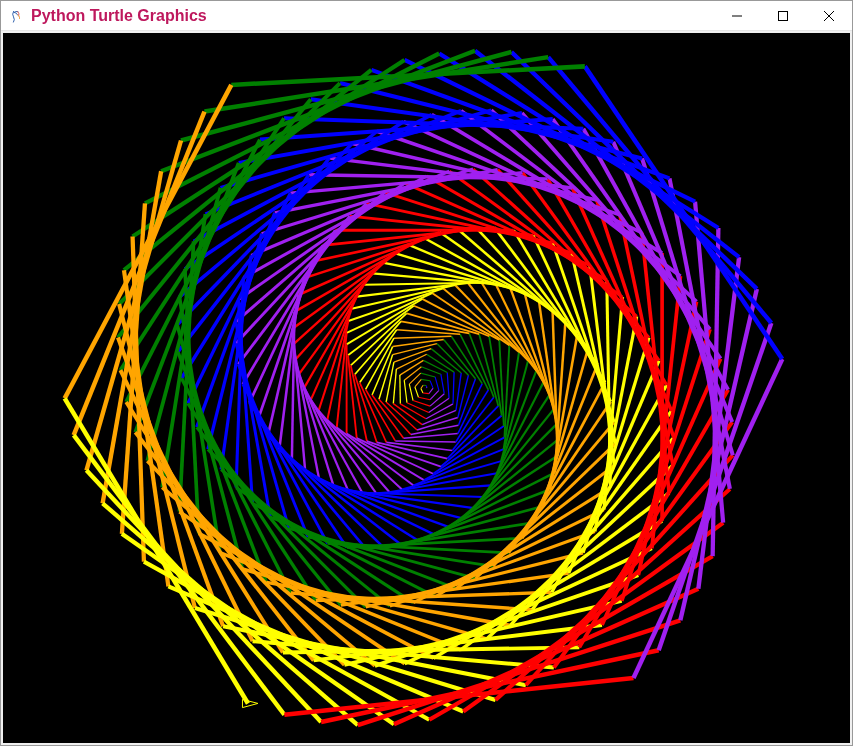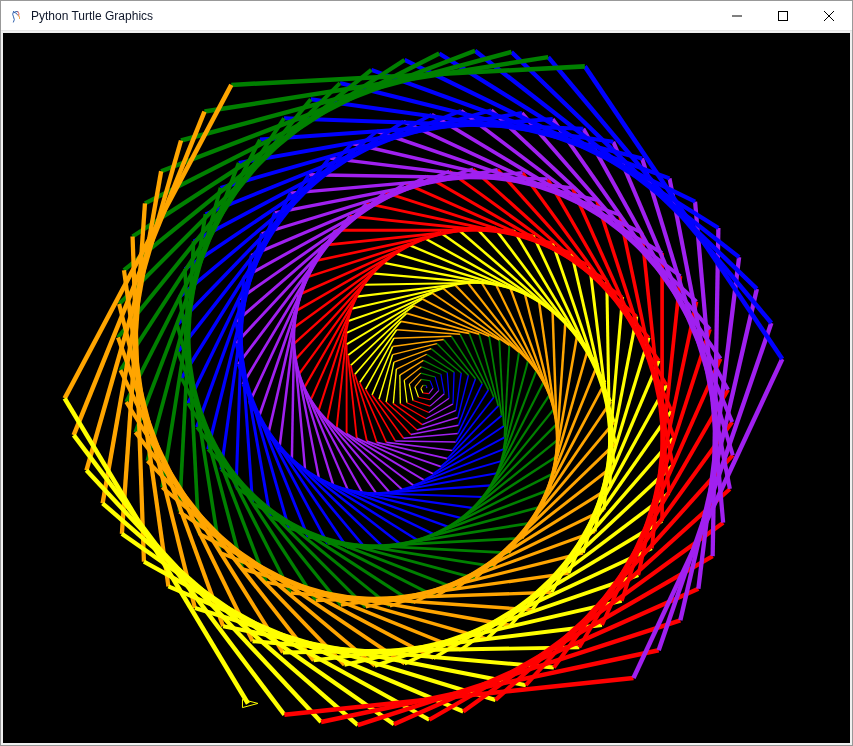--- a/index.html
+++ b/index.html
@@ -27,22 +27,23 @@
     .app-icon {
       width: 16px;
       height: 16px;
       margin-right: 6px;
       display:flex;
       align-items:center;
       justify-content:center;
     }
     .title-text {
       flex: 0 0 auto;
-      color: #0f172a;
-      font-size: 12px;
+      color: #be185d;
+      font-size: 16px;
+      font-weight: bold;
     }
     .title-spacer {
       flex: 1 1 auto;
     }
     .win-controls {
       display: flex;
       height: 100%;
     }
     .win-btn {
       width: 46px;

